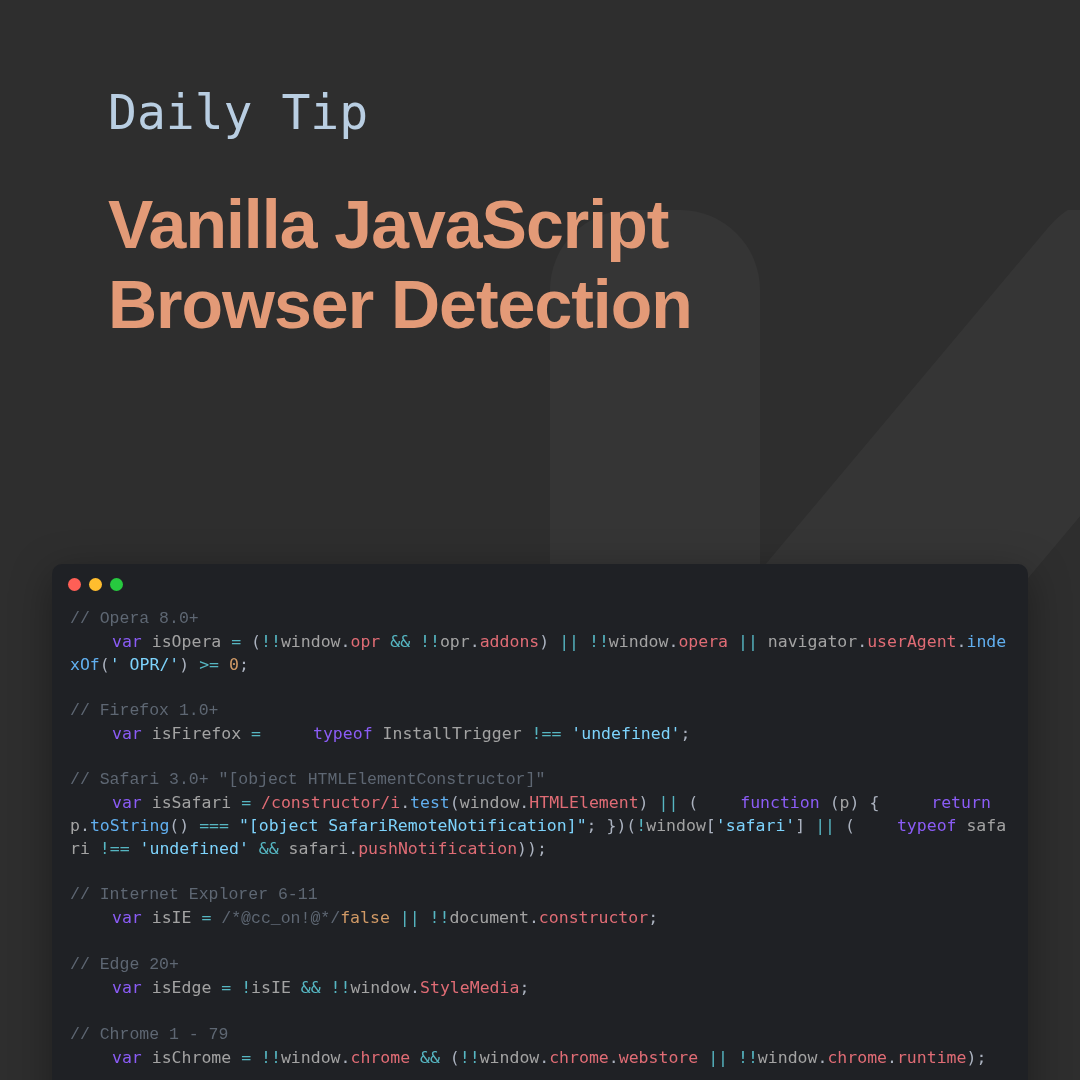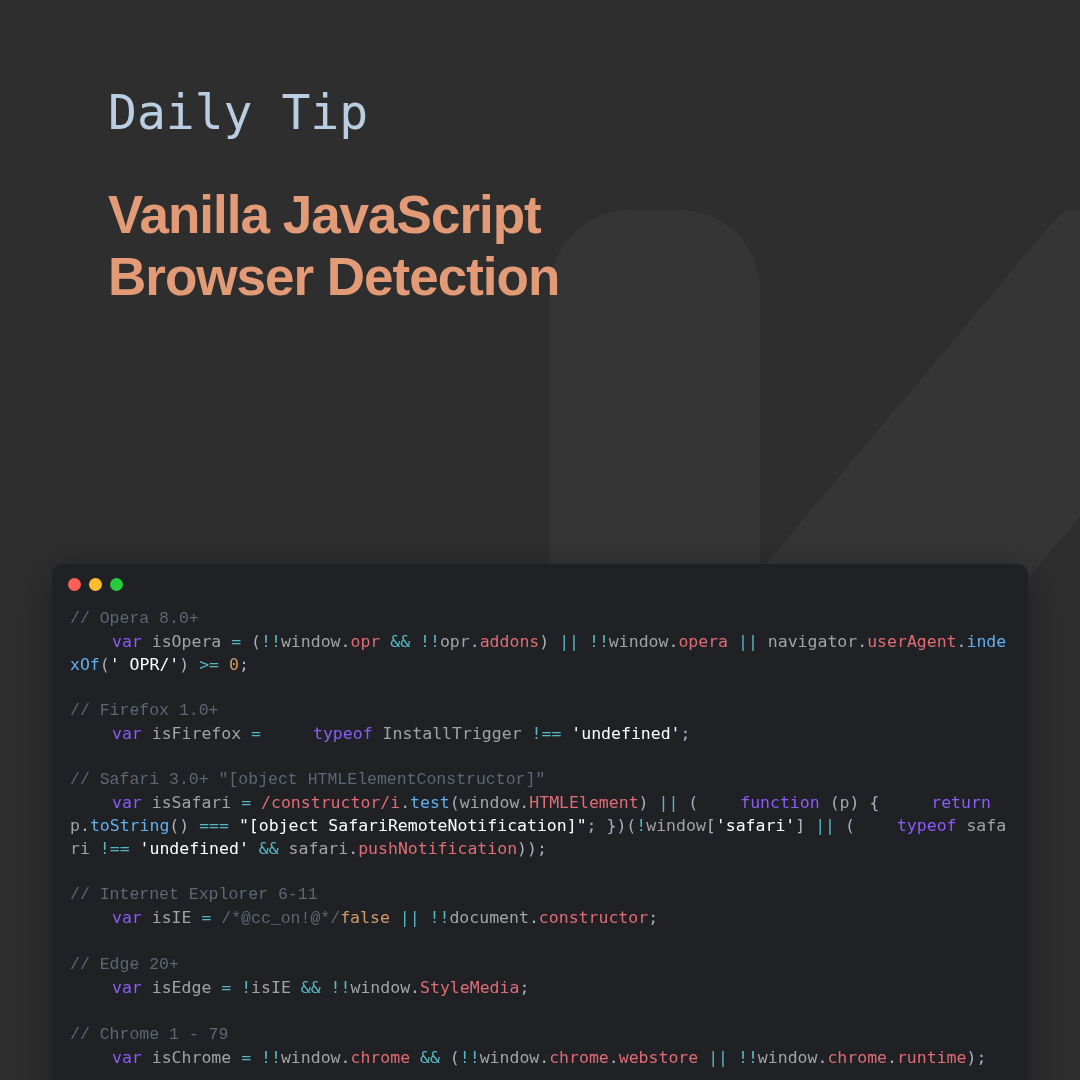--- a/index.html
+++ b/index.html
@@ -29,21 +29,21 @@
   .eyebrow {
     color: #b9cee2;
     font-size: 48px;
     line-height: 1.2;
     font-family: ui-monospace, "SF Mono", Menlo, Consolas, monospace;
     font-weight: 400;
     letter-spacing: 0px;
   }
   .title {
     color: #e39a77;
-    font-size: 53px;
+    font-size: 68px;
     line-height: 1.18;
     font-weight: 700;
     font-family: -apple-system, "Segoe UI", Helvetica, Arial, sans-serif;
     margin-top: 42px;
     letter-spacing: -1px;
   }
   .code-window {
     position: absolute;
     top: 564px;
     left: 52px;
@@ -75,21 +75,21 @@
     word-break: break-all;
     font-family: ui-monospace, "SF Mono", Menlo, Consolas, monospace;
     color: #c9cfd8;
   }
   .code-comment { color: #5e6773; font-family: Liberation Mono, monospace; }
   .code-kw      { color: #8b5cf6; margin-left: 42px; }
   .code-var     { color: #a3a3a3; }
   .code-prop    { color: #e06c75; }
   .code-op      { color: #56b6c2; }
   .code-punc    { color: #abb2bf; }
-  .code-str     { color: #ffffff; }
+  .code-str     { color: #7dd3fc; }
   .code-num     { color: #d19a66; }
   .code-bool    { color: #d19a66; }
   .code-fn      { color: #61afef; }
   .code-regex   { color: #e06c75; }
 </style>
 </head>
 <body>
 
 <svg class="bg-shape" viewBox="0 0 700 700">
   <g fill="#555555">

